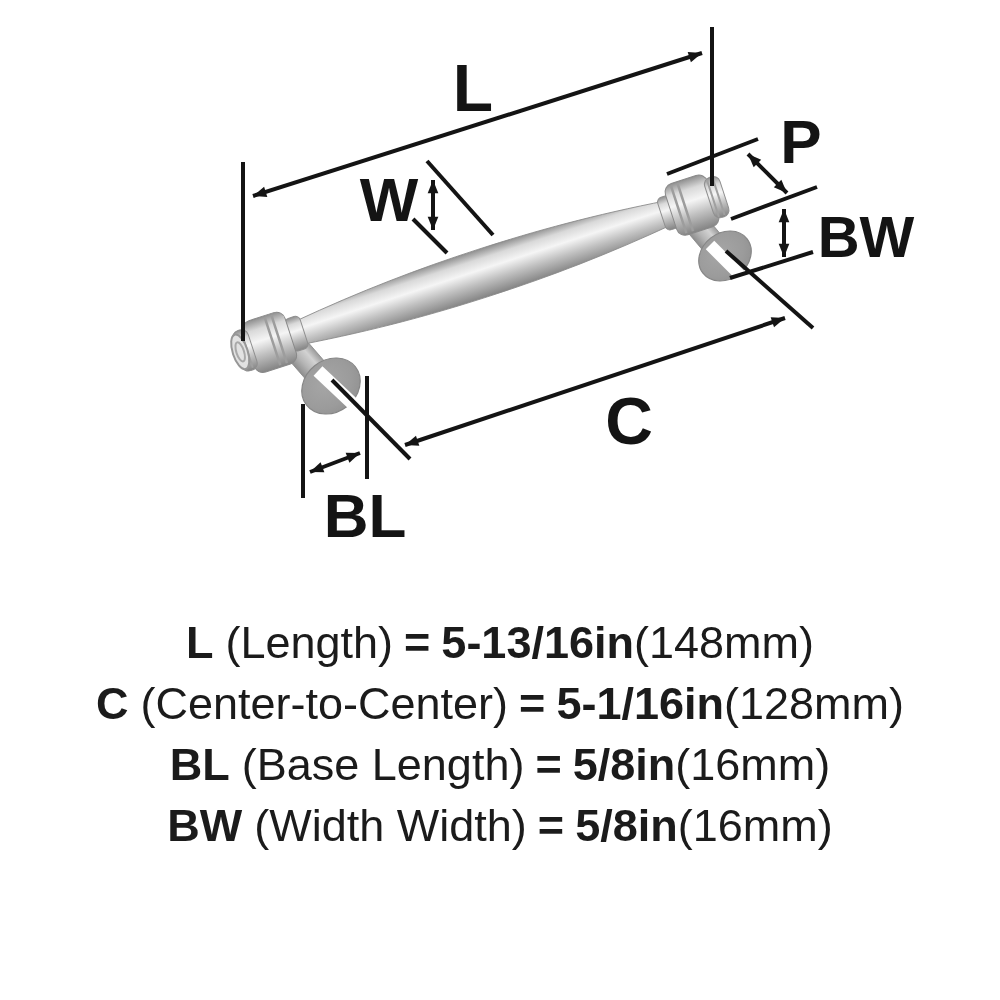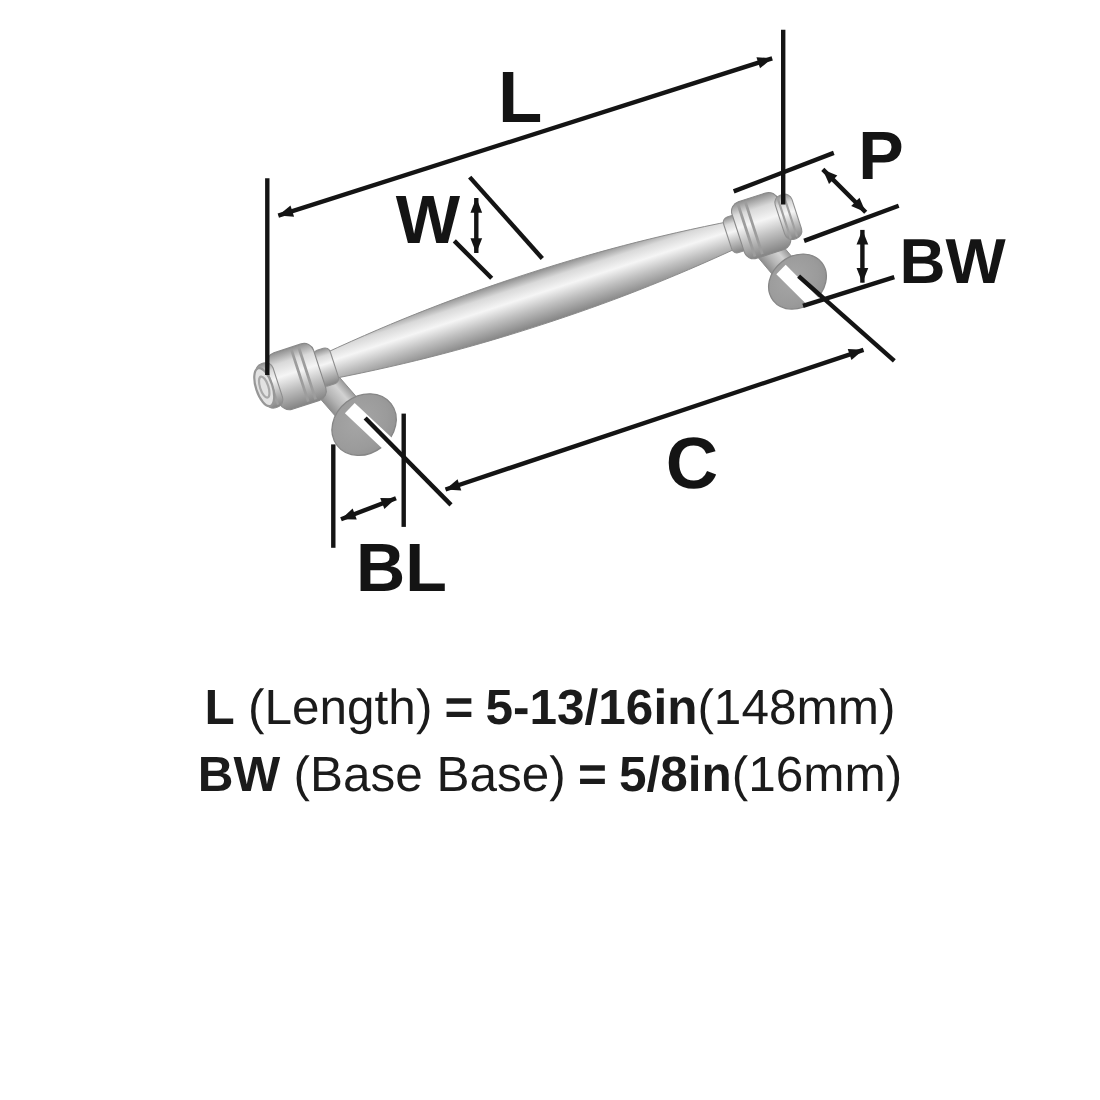--- a/index.html
+++ b/index.html
@@ -131,16 +131,22 @@
       <text class="dim-label" x="629" y="444" font-size="66" text-anchor="middle" font-weight="800">C</text>
       <text class="dim-label" x="365" y="537" font-size="62" text-anchor="middle" font-weight="800">BL</text>
     </g>
   </svg>
 
   <div class="legend">
     <div class="legend-row">
       <span class="code">L</span><span class="name">(Length)</span><span class="eq">=</span><span class="value">5-13/16in</span><span class="metric">(148mm)</span>
     </div>
     <div class="legend-row">
-      <span class="code">BW</span><span class="name">(Base Base)</span><span class="eq">=</span><span class="value">5/8in</span><span class="metric">(16mm)</span>
+      <span class="code">C</span><span class="name">(Center-to-Center)</span><span class="eq">=</span><span class="value">5-1/16in</span><span class="metric">(128mm)</span>
+    </div>
+    <div class="legend-row">
+      <span class="code">BL</span><span class="name">(Base Length)</span><span class="eq">=</span><span class="value">5/8in</span><span class="metric">(16mm)</span>
+    </div>
+    <div class="legend-row">
+      <span class="code">BW</span><span class="name">(Width Width)</span><span class="eq">=</span><span class="value">5/8in</span><span class="metric">(16mm)</span>
     </div>
   </div>
 </div>
 
 </body></html>

